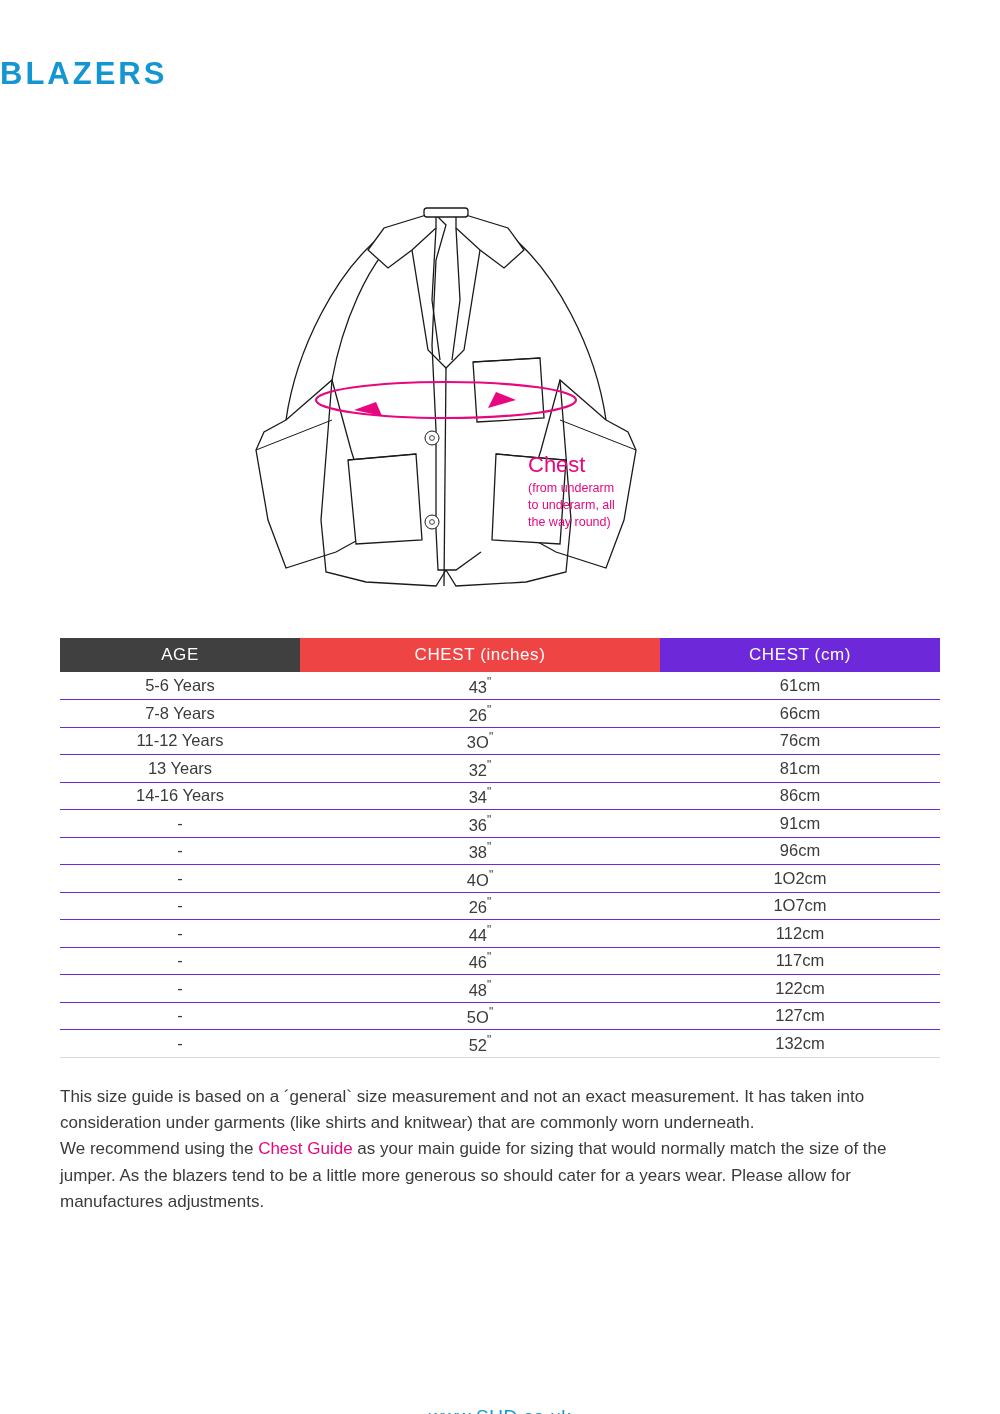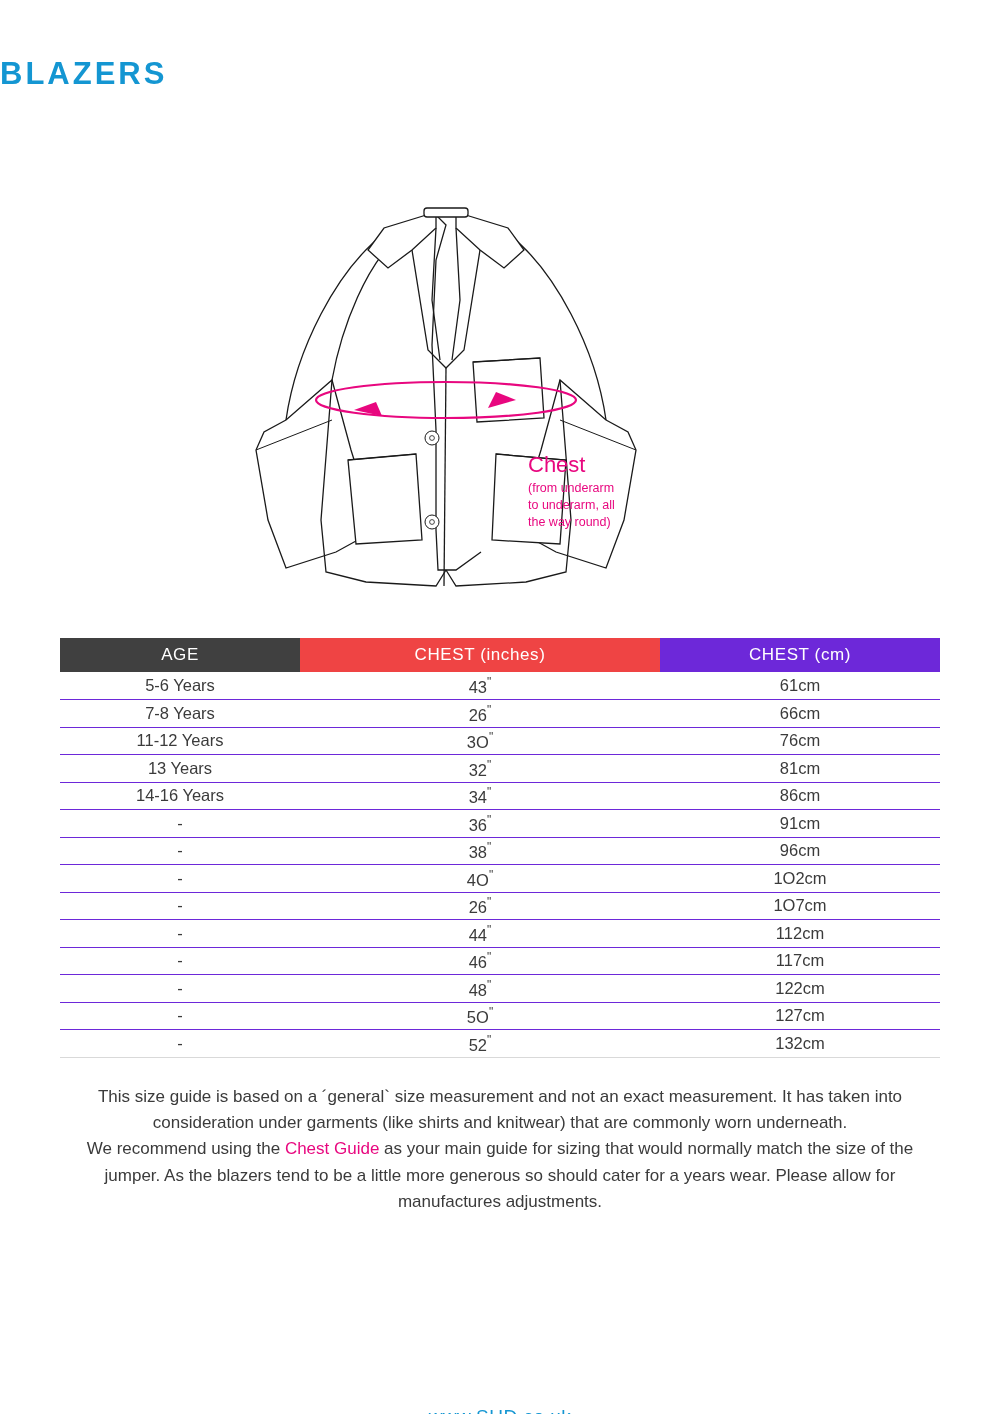--- a/index.html
+++ b/index.html
@@ -62,21 +62,20 @@
     font-size: 16.5px;
     height: 27.5px;
     border-bottom: 1px solid #6d28d9;
     color: #3b3b3b;
   }
   table.sizes tr.row:last-child td { border-bottom: 1px solid #d9d9d9; }
   .inch-mark { font-size: 12px; vertical-align: super; }
   .note {
     width: 880px;
     margin: 26px auto 0 auto;
-    text-align: center;
     font-size: 17px;
     line-height: 1.55;
     color: #3b3b3b;
   }
   .note .pink { color: #e8077f; }
   .footer {
     position: absolute;
     left: 0; right: 0; bottom: 42px;
     text-align: center;
   }

